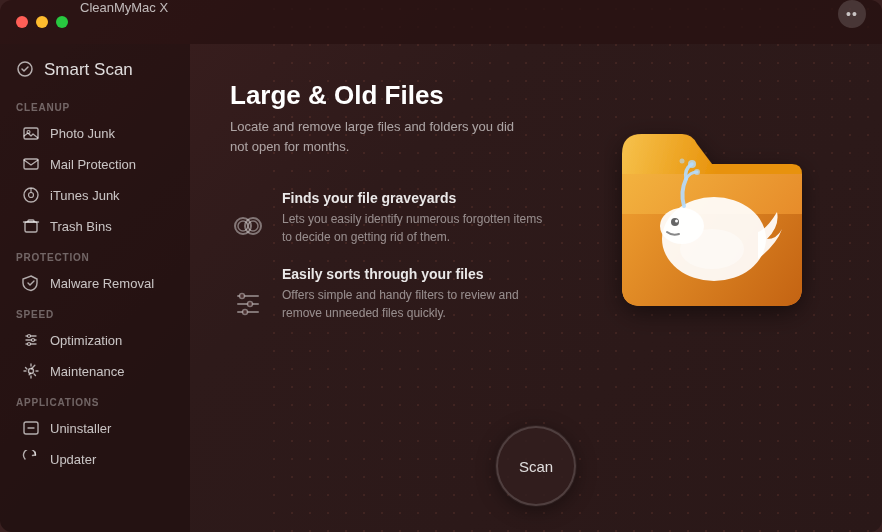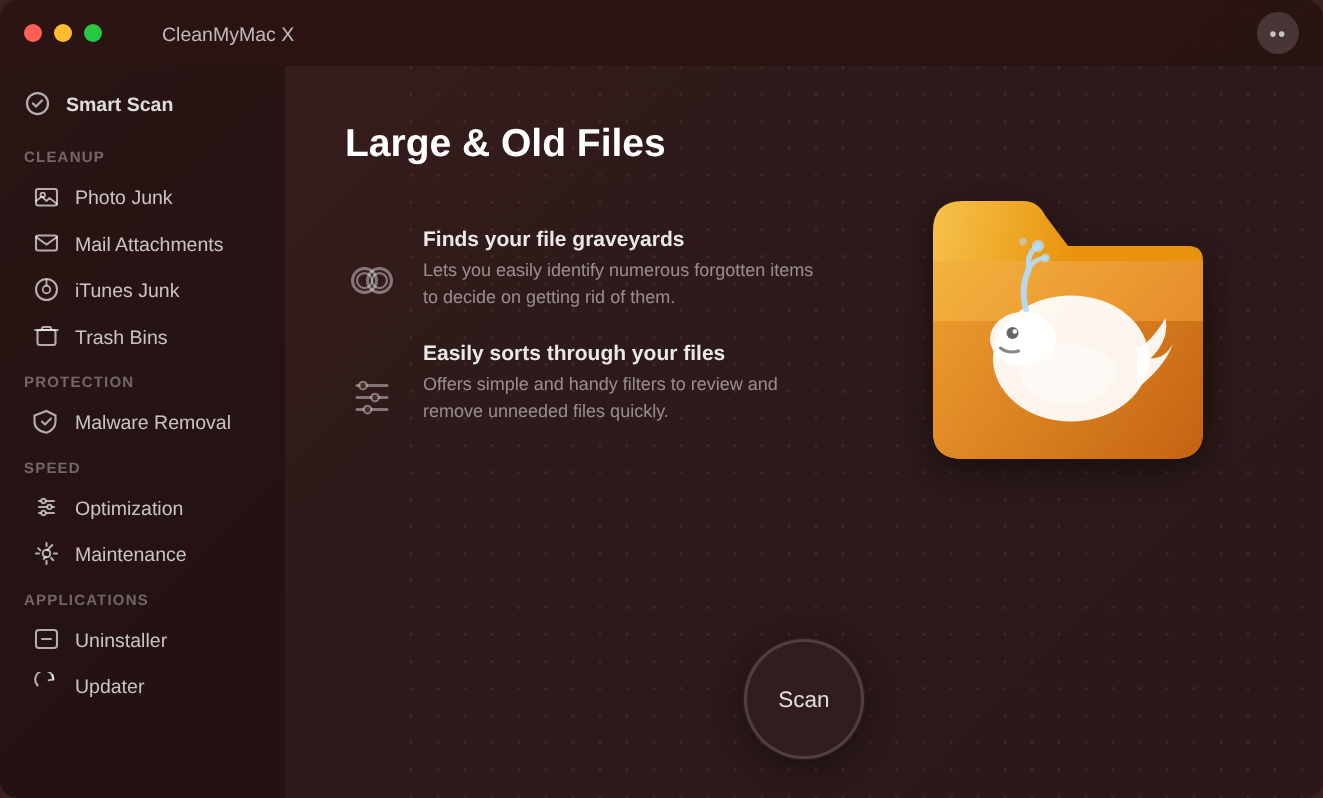--- a/index.html
+++ b/index.html
@@ -34,26 +34,24 @@
       background-image: radial-gradient(circle, rgba(180,100,80,0.15) 1px, transparent 1px);
       background-size: 18px 18px;
       pointer-events: none;
     }
 
     
     .titlebar {
       height: 44px;
       background: rgba(40, 18, 18, 0.8);
       display: flex;
-      align-items: center;
       padding: 0 16px;
       flex-shrink: 0;
       position: relative;
       z-index: 10;
-      gap: 28px;
     }
 
     .window-controls {
       display: flex;
       gap: 8px;
       align-items: center;
     }
 
     .window-btn {
       width: 12px;
@@ -107,26 +105,25 @@
       overflow-y: auto;
       overflow-x: hidden;
     }
 
     .sidebar::-webkit-scrollbar { width: 4px; }
     .sidebar::-webkit-scrollbar-thumb { background: rgba(255,255,255,0.1); border-radius: 2px; }
 
     
     .smart-scan-item {
       display: flex;
-      align-items: center;
       padding: 8px 16px;
       cursor: pointer;
       color: rgba(255,255,255,0.85);
-      font-size: 13px;
-      font-weight: 700;
+      font-size: 17px;
+      font-weight: 400;
       margin-bottom: 4px;
     }
 
     .section-label {
       color: rgba(255,255,255,0.35);
       font-size: 10px;
       font-weight: 600;
       text-transform: uppercase;
       letter-spacing: 0.8px;
       padding: 10px 16px 4px;
@@ -309,21 +306,21 @@
         </div>
         <span>Photo Junk</span>
       </div>
       <div class="sidebar-item">
         <div class="sidebar-item-icon">
           <svg class="icon-svg" viewBox="0 0 18 18" fill="none">
             <rect x="2" y="4" width="14" height="10" rx="1.5" stroke="rgba(255,255,255,0.65)" stroke-width="1.4"></rect>
             <path d="M2 5l7 5 7-5" stroke="rgba(255,255,255,0.65)" stroke-width="1.4" stroke-linecap="round"></path>
           </svg>
         </div>
-        <span>Mail Attachments</span>
+        <span>Mail Protection</span>
       </div>
       <div class="sidebar-item">
         <div class="sidebar-item-icon">
           <svg class="icon-svg" viewBox="0 0 18 18" fill="none">
             <circle cx="9" cy="9" r="7" stroke="rgba(255,255,255,0.65)" stroke-width="1.4"></circle>
             <circle cx="9" cy="9" r="2.5" stroke="rgba(255,255,255,0.65)" stroke-width="1.2"></circle>
             <line x1="9" y1="2" x2="9" y2="6.5" stroke="rgba(255,255,255,0.65)" stroke-width="1.2"></line>
           </svg>
         </div>
         <span>iTunes Junk</span>
@@ -392,20 +389,21 @@
           </svg>
         </div>
         <span>Updater</span>
       </div>
 
     </div>
 
     <div class="content">
       <div class="content-header">
         <h1 class="content-title">Large &amp; Old Files</h1>
+        <p class="content-subtitle">Locate and remove large files and folders you did not open for months.</p>
       </div>
 
       <div class="features-list">
 
         <div class="feature-item">
           <div class="feature-icon">
             <svg width="36" height="36" viewBox="0 0 36 36" fill="none">
               <circle cx="13" cy="16" r="8" stroke="rgba(255,255,255,0.4)" stroke-width="2"></circle>
               <circle cx="13" cy="16" r="5" stroke="rgba(255,255,255,0.4)" stroke-width="1.5"></circle>
               <circle cx="23" cy="16" r="8" stroke="rgba(255,255,255,0.4)" stroke-width="2"></circle>

